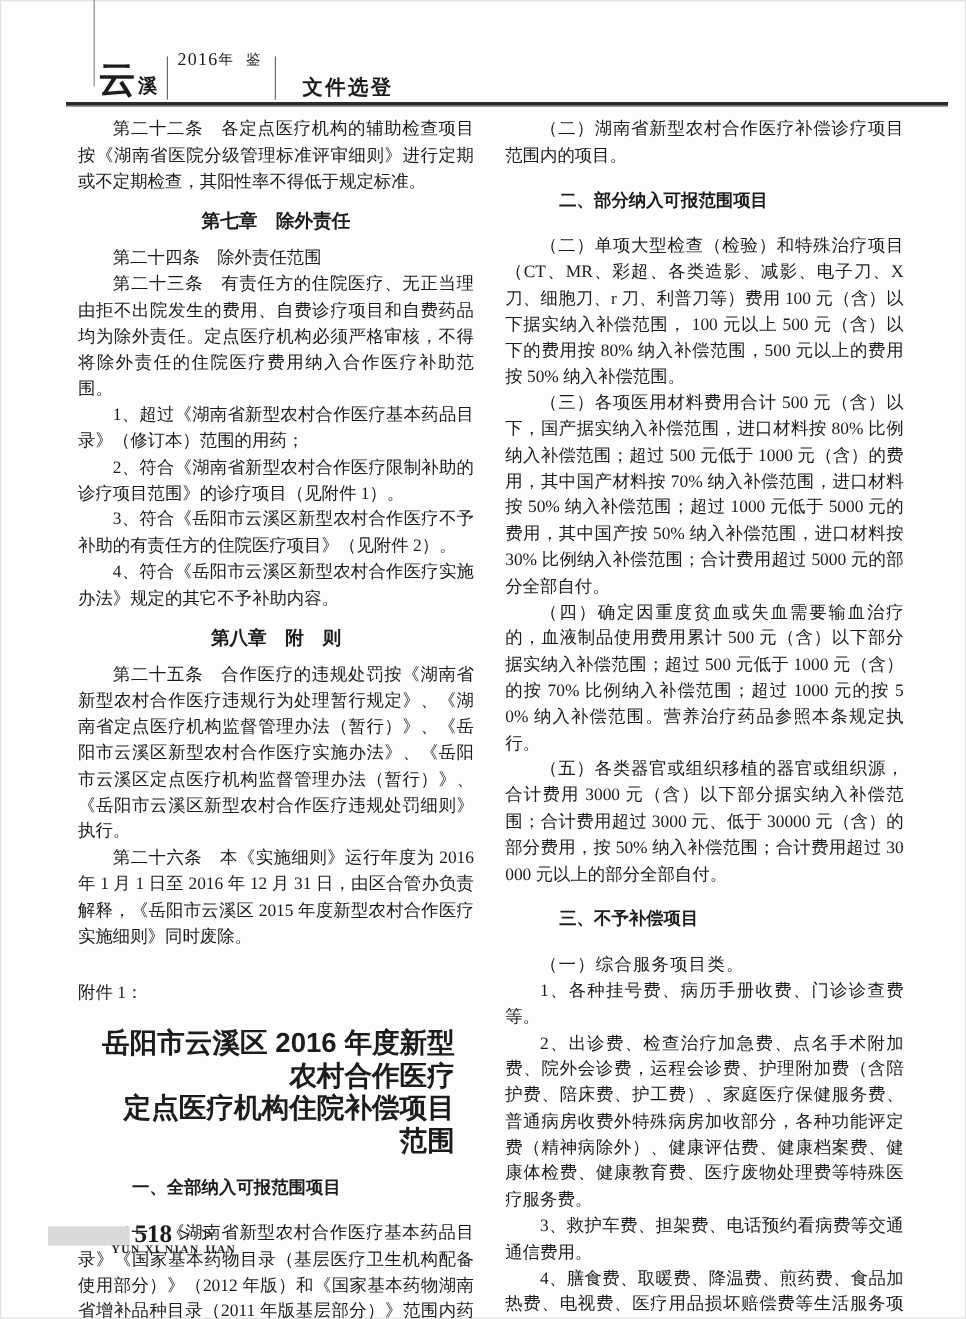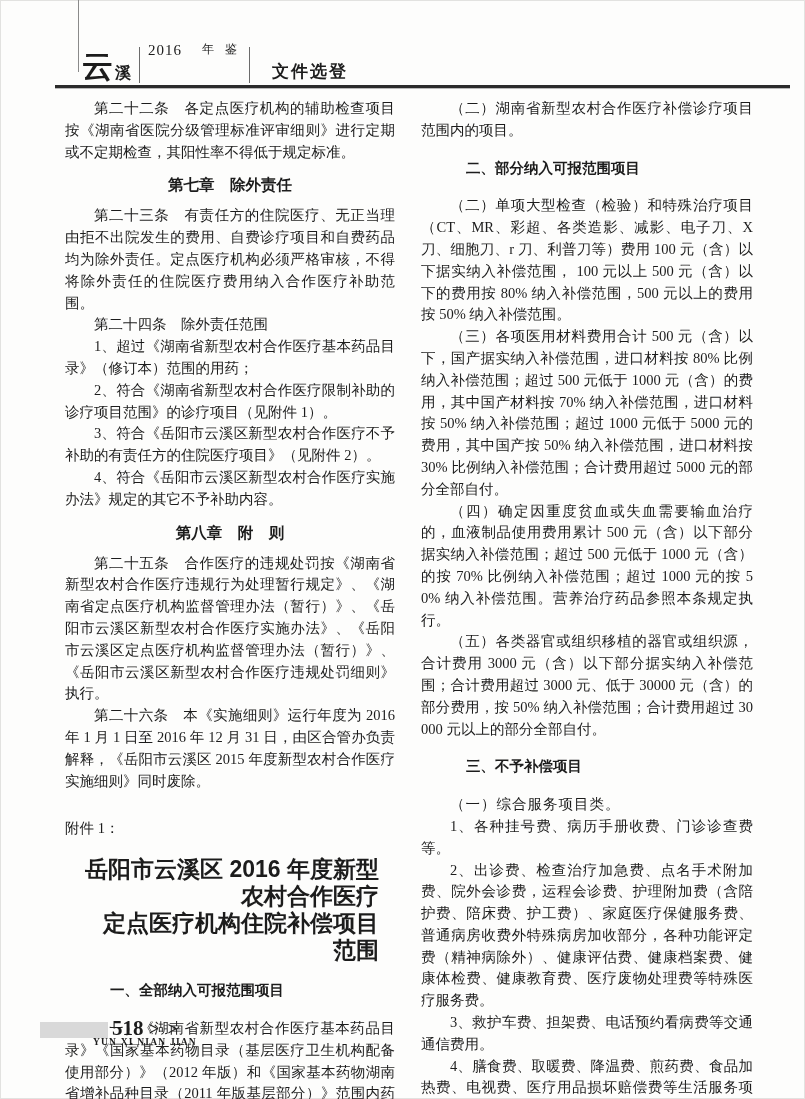--- a/index.html
+++ b/index.html
@@ -14,22 +14,22 @@
     box-shadow:inset 0 0 0 1px #e2e2e0;
   }
   
   .hdr-vrule{position:absolute;left:78px;top:0;width:1px;height:72px;background:#8a8a8a;}
   .hdr{position:absolute;left:82px;top:42px;height:40px;display:flex;align-items:flex-end;}
   .logo-main{font-size:31px;font-weight:bold;line-height:30px;letter-spacing:0;}
   .logo-sub{font-size:16px;font-weight:bold;line-height:18px;margin-left:2px;}
   .hdr-div{width:1px;height:36px;background:#6b6b6b;margin:0 8px;align-self:center;margin-top:6px;}
   .logo-yearblock{display:flex;flex-direction:row;justify-content:flex-end;height:40px;}
   .logo-year{font-size:15px;line-height:16px;letter-spacing:1px;}
-  .logo-yearbook{font-size:12px;line-height:15px;letter-spacing:4px;margin-left:20px;}
-  .section-title{font-family:Liberation Mono, monospace;font-weight:bold;font-size:17px;line-height:18px;margin-left:14px;letter-spacing:2px;text-align:center;}
+  .logo-yearbook{font-size:12px;line-height:15px;letter-spacing:4px;}
+  .section-title{font-family:Liberation Sans, sans-serif;font-weight:bold;font-size:17px;line-height:18px;margin-left:14px;letter-spacing:2px;text-align:center;}
   .hdr-rule{position:absolute;left:55px;top:85px;width:735px;height:3px;background:#2b2b2b;border-bottom:1px solid #b9b9b9;}
   
   .col{position:absolute;top:98px;}
   .col-left{left:65px;width:330px;}
   .col-right{left:421px;width:332px;}
   .para{margin:0;font-size:14.5px;line-height:21.8px;text-align:justify;text-indent:2em;word-break:break-all;}
   .chapter{margin:11px 0 9px;font-family:"Liberation Sans","DejaVu Sans",sans-serif;font-weight:bold;font-size:15.5px;line-height:22px;text-align:center;text-indent:0;}
   .subhead{margin:16px;font-family:"Liberation Sans","DejaVu Sans",sans-serif;font-weight:bold;font-size:14.5px;line-height:21.8px;text-indent:2em;text-align:left;}
   .attach{margin:26px 0 0;font-size:14.5px;line-height:21.8px;text-indent:0;}
   .doc-title{margin:16px 16px 12px;font-family:"Liberation Sans","DejaVu Sans",sans-serif;font-weight:bold;font-size:23px;line-height:27px;text-align:right;text-indent:0;}
@@ -55,22 +55,22 @@
       <span class="logo-yearbook">年 鉴</span>
     </span>
     <span class="hdr-div"></span>
     <span class="section-title">文件选登</span>
   </div>
   <div class="hdr-rule"></div>
 
   <div class="col col-left">
     <p class="para">第二十二条　各定点医疗机构的辅助检查项目按《湖南省医院分级管理标准评审细则》进行定期或不定期检查，其阳性率不得低于规定标准。</p>
     <div class="chapter">第七章　除外责任</div>
+    <p class="para">第二十四条　除外责任范围</p>
     <p class="para">第二十三条　有责任方的住院医疗、无正当理由拒不出院发生的费用、自费诊疗项目和自费药品均为除外责任。定点医疗机构必须严格审核，不得将除外责任的住院医疗费用纳入合作医疗补助范围。</p>
-    <p class="para">第二十四条　除外责任范围</p>
     <p class="para">1、超过《湖南省新型农村合作医疗基本药品目录》（修订本）范围的用药；</p>
     <p class="para">2、符合《湖南省新型农村合作医疗限制补助的诊疗项目范围》的诊疗项目（见附件 1）。</p>
     <p class="para">3、符合《岳阳市云溪区新型农村合作医疗不予补助的有责任方的住院医疗项目》（见附件 2）。</p>
     <p class="para">4、符合《岳阳市云溪区新型农村合作医疗实施办法》规定的其它不予补助内容。</p>
     <div class="chapter">第八章　附　则</div>
     <p class="para">第二十五条　合作医疗的违规处罚按《湖南省新型农村合作医疗违规行为处理暂行规定》、《湖南省定点医疗机构监督管理办法（暂行）》、《岳阳市云溪区新型农村合作医疗实施办法》、《岳阳市云溪区定点医疗机构监督管理办法（暂行）》、《岳阳市云溪区新型农村合作医疗违规处罚细则》执行。</p>
     <p class="para">第二十六条　本《实施细则》运行年度为 2016 年 1 月 1 日至 2016 年 12 月 31 日，由区合管办负责解释，《岳阳市云溪区 2015 年度新型农村合作医疗实施细则》同时废除。</p>
     <p class="para attach">附件 1：</p>
     <div class="doc-title">
       <div>岳阳市云溪区 2016 年度新型农村合作医疗</div>

